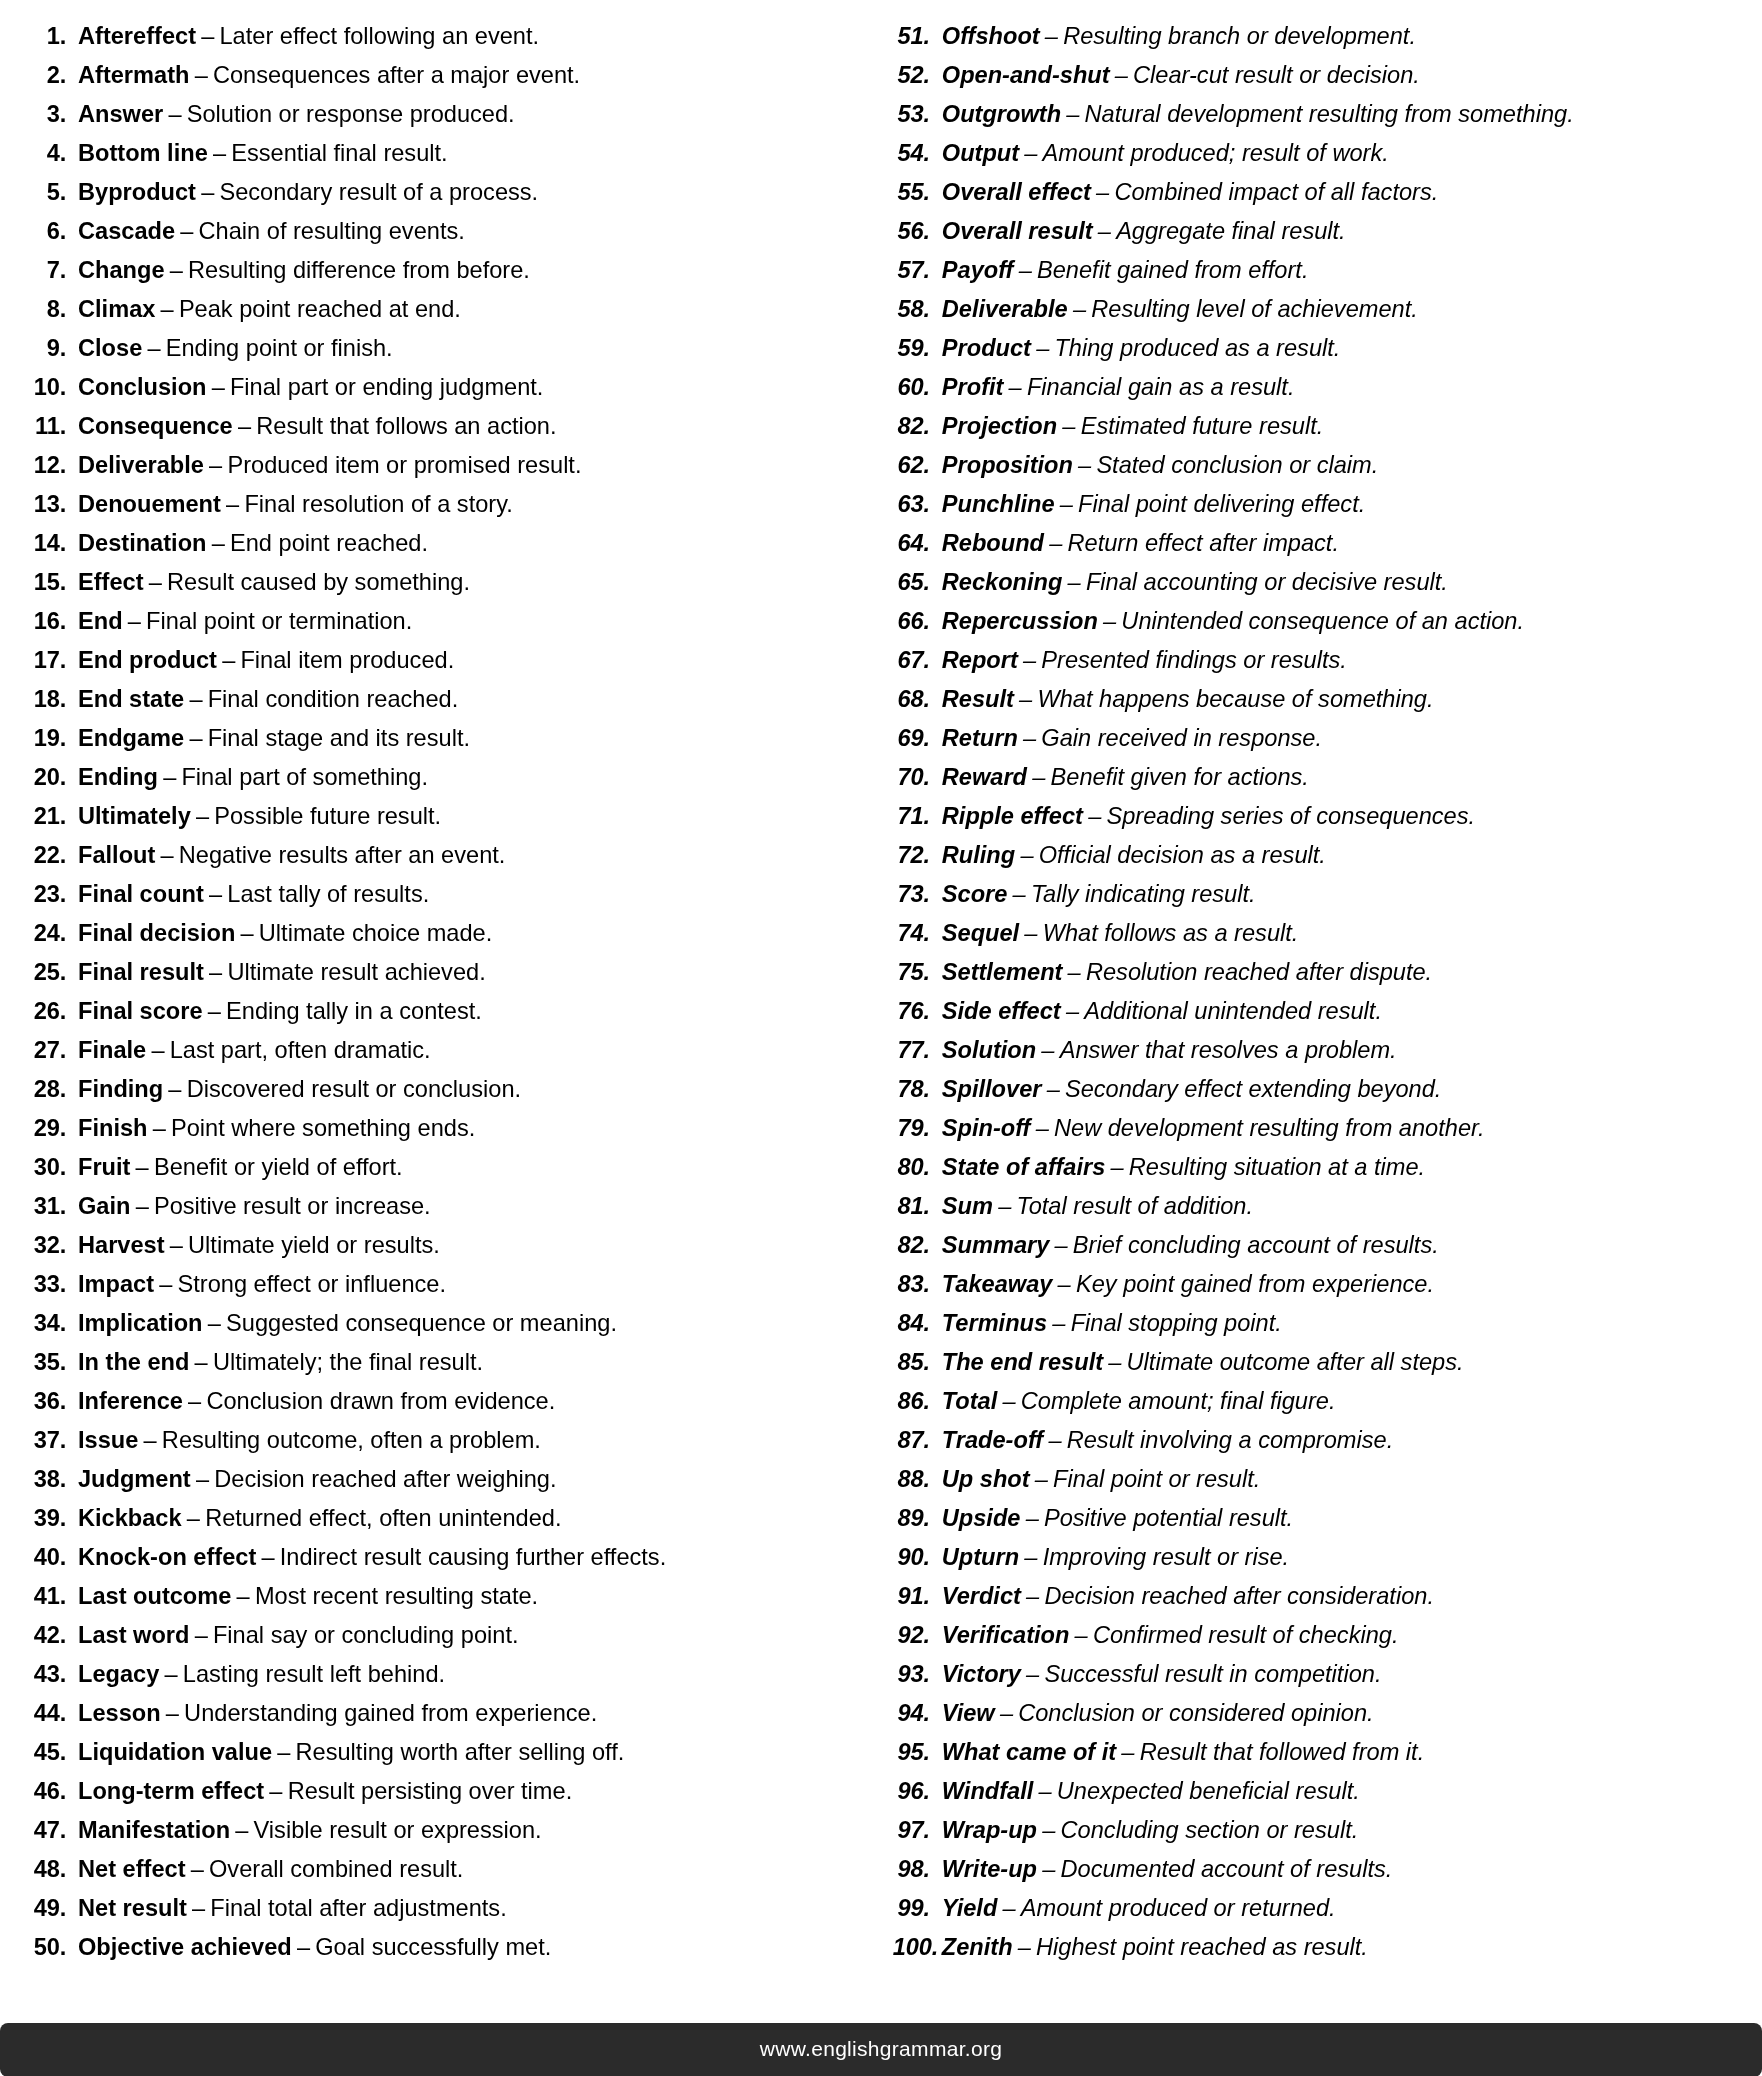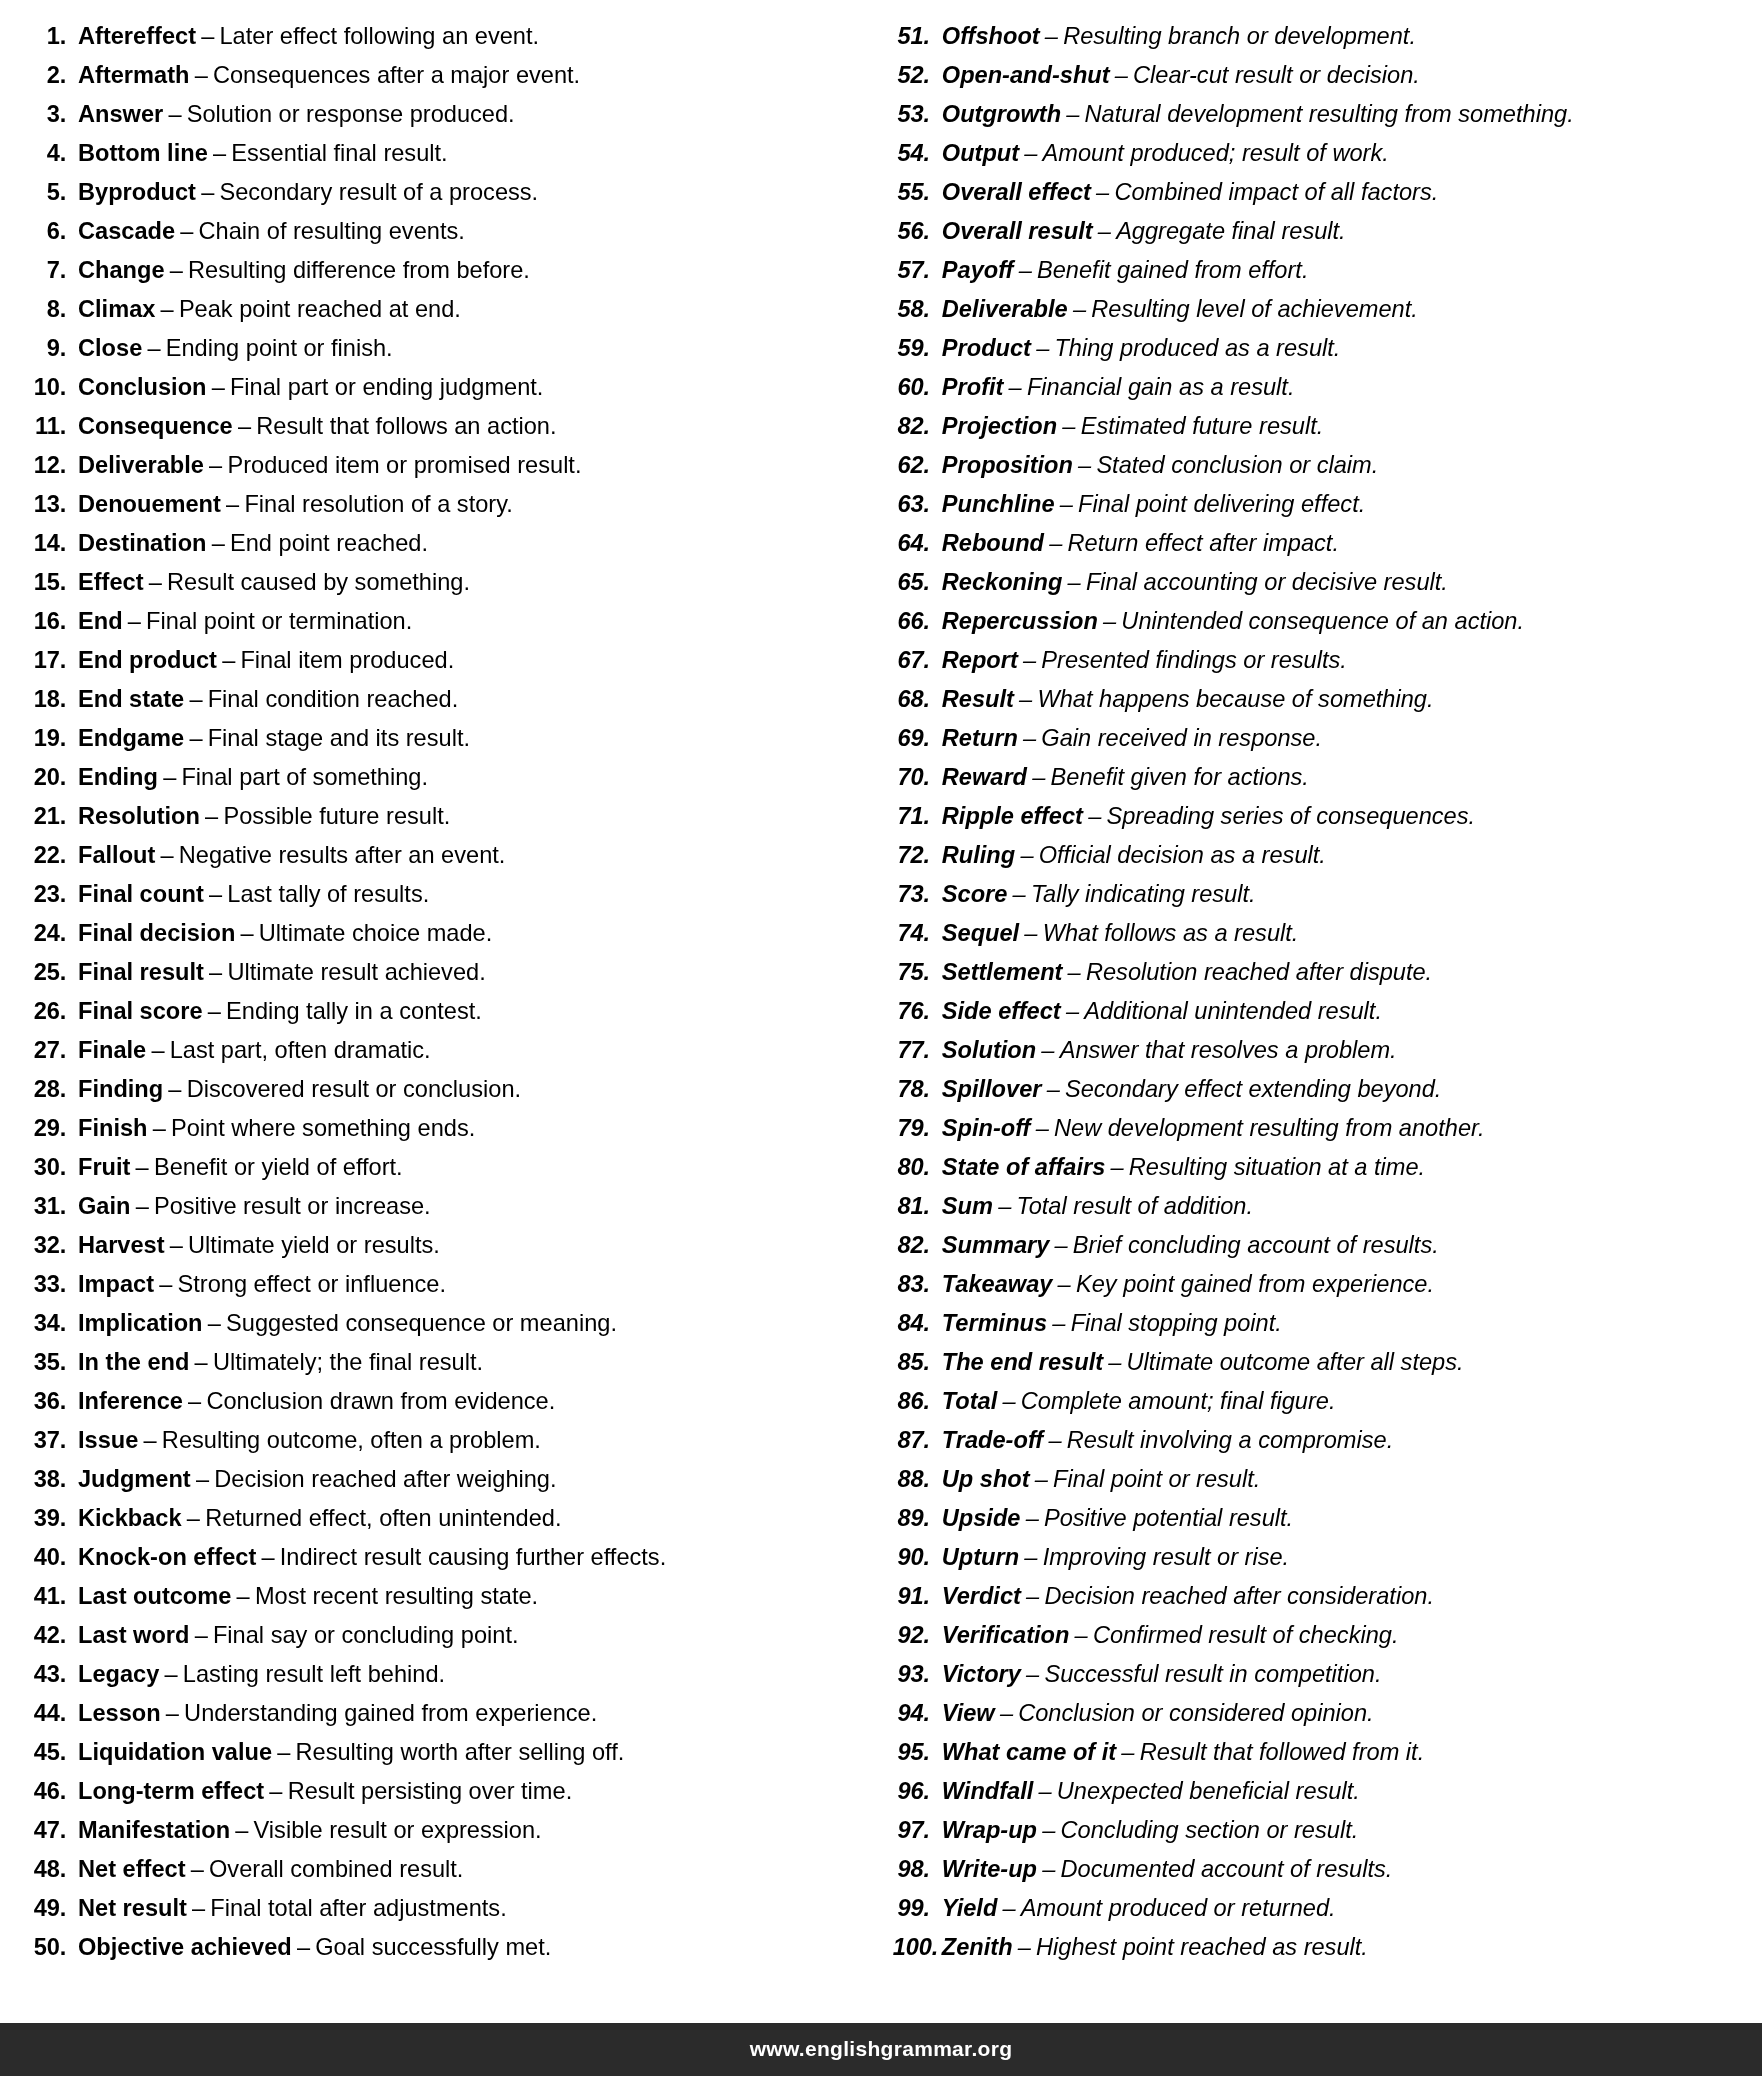--- a/index.html
+++ b/index.html
@@ -66,24 +66,25 @@
     font-weight: normal;
   }
   .entry .def {
     font-weight: normal;
   }
   .footer {
     background: #2b2b2b;
     color: #ffffff;
     text-align: center;
     font-size: 21px;
-    font-weight: bold;
+    font-weight: normal;
     letter-spacing: 0.3px;
     padding: 14.4px 0 15.7px 0;
     flex: 0 0 auto;
+    border-radius: 8px;
   }
 </style>
 </head>
 <body>
 
 <div class="page">
 
   <div class="content">
     <div class="column left" id="col-left">
         <div class="entry">
@@ -201,21 +202,21 @@
           <span class="def">Final stage and its result.</span>
         </div>
         <div class="entry">
           <span class="num">20.</span>
           <span class="term">Ending</span>
           <span class="dash">–</span>
           <span class="def">Final part of something.</span>
         </div>
         <div class="entry">
           <span class="num">21.</span>
-          <span class="term">Resolution</span>
+          <span class="term">Ultimately</span>
           <span class="dash">–</span>
           <span class="def">Possible future result.</span>
         </div>
         <div class="entry">
           <span class="num">22.</span>
           <span class="term">Fallout</span>
           <span class="dash">–</span>
           <span class="def">Negative results after an event.</span>
         </div>
         <div class="entry">

